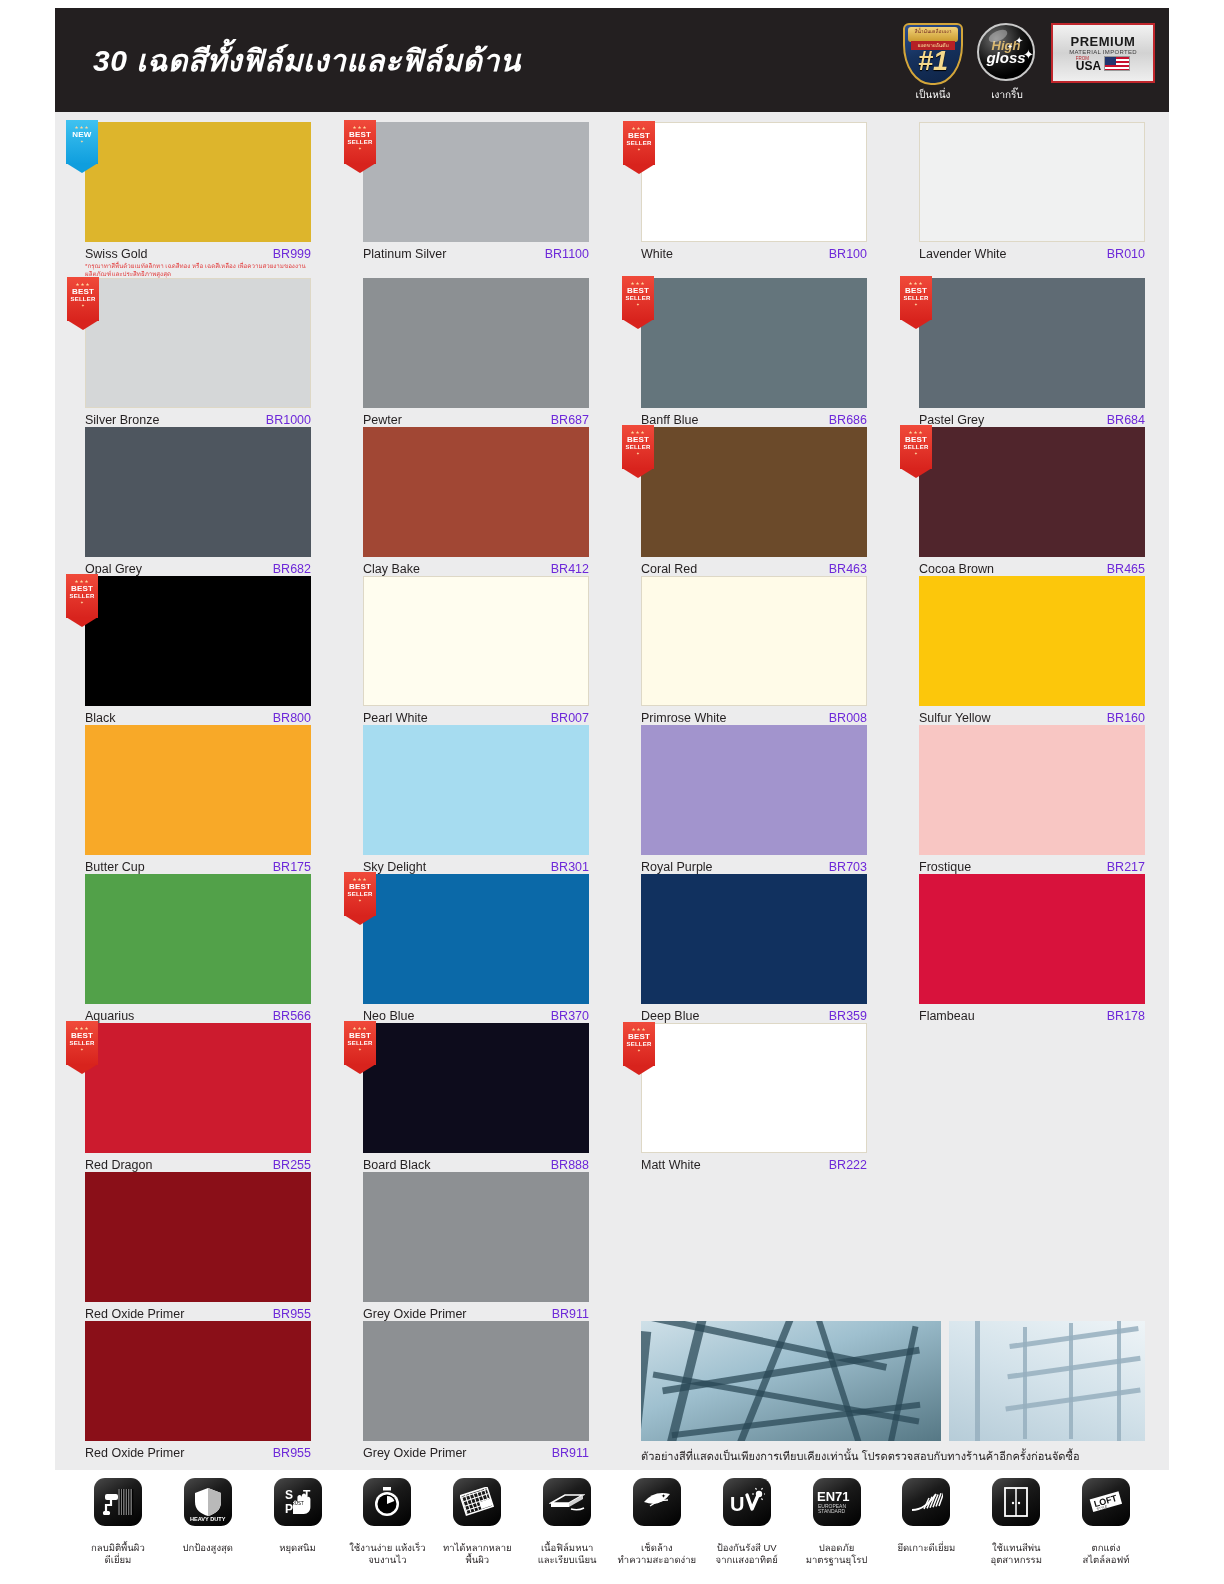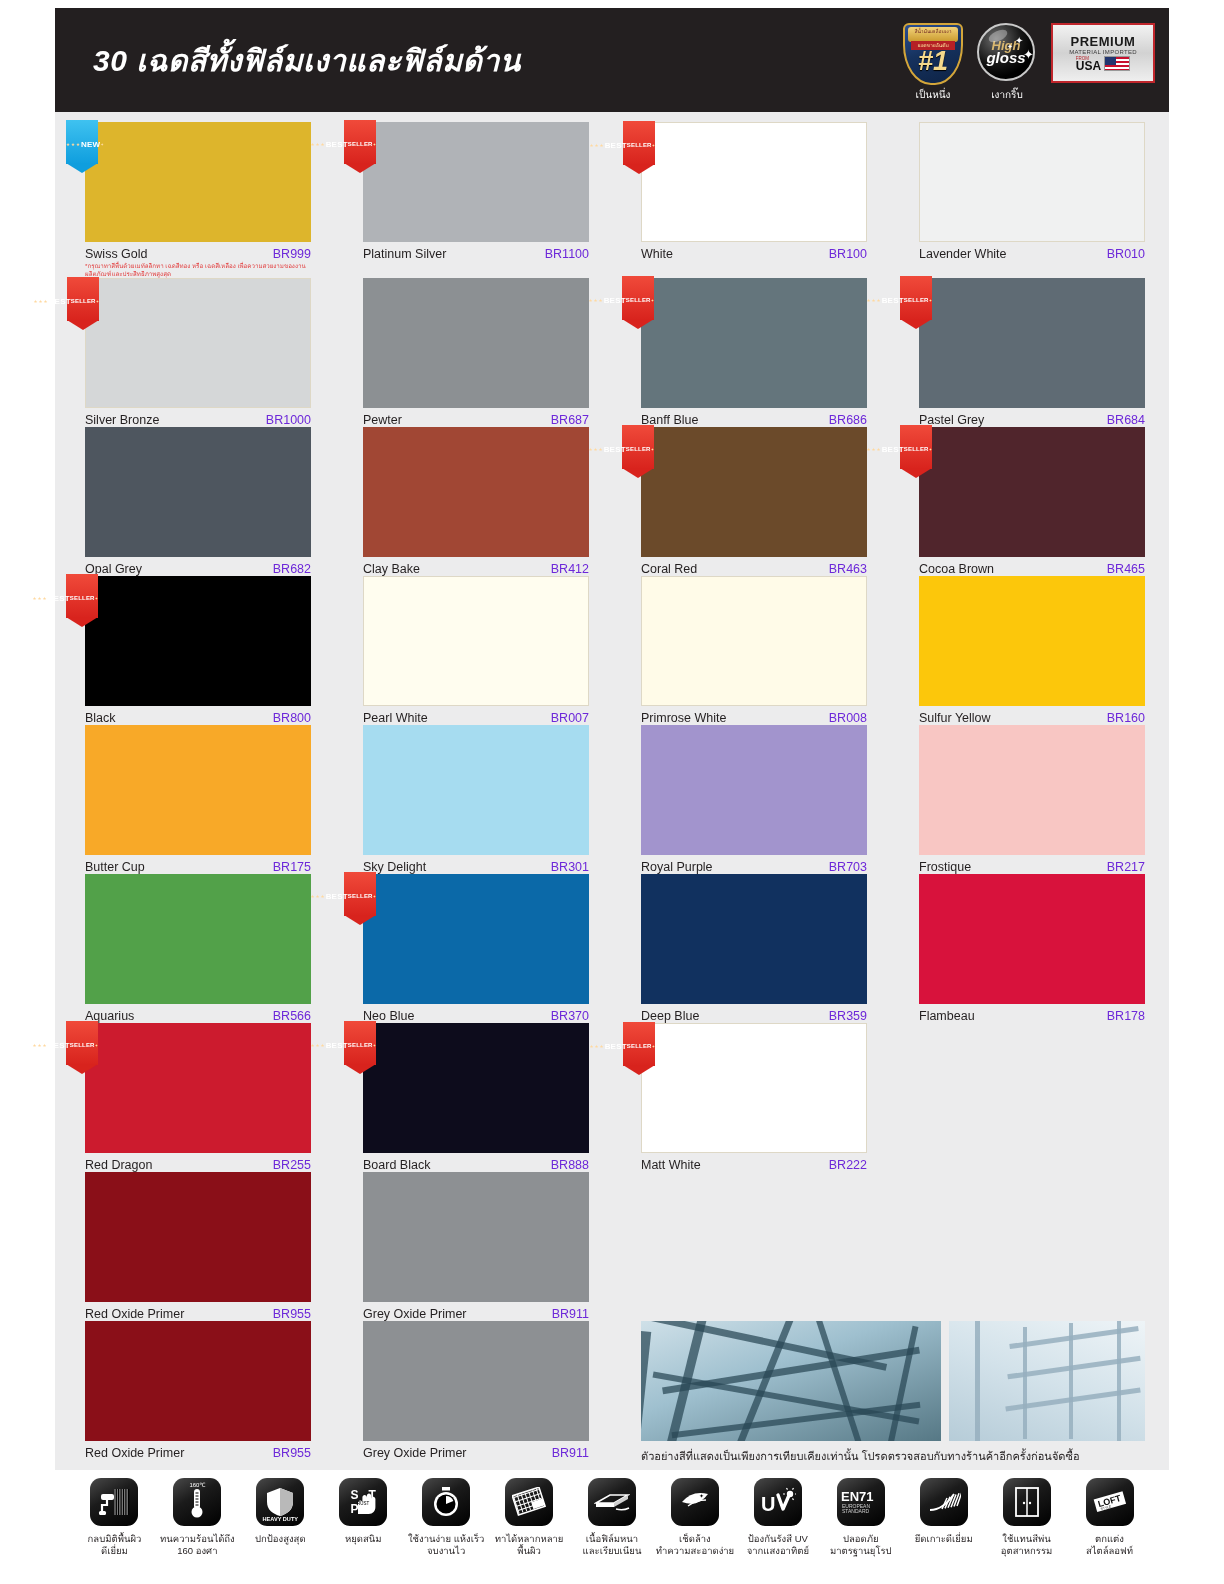--- a/index.html
+++ b/index.html
@@ -112,30 +112,30 @@
   .chip-code { font-size:12.5px; color:#6d28d9; white-space:nowrap; }
   .chip-note {
     width:240px; margin-left:30px; margin-top:1px;
     font-size:6.2px; line-height:8px; color:#e23b3b;
   }
 
   
   .ribbon {
     position:absolute; left:-19px; top:-2px; width:32px; height:44px;
     z-index:4;
-    display:flex; flex-direction:row; align-items:center;
+    display:flex; flex-direction:column; align-items:center;
     padding-top:5px;
   }
   .ribbon::after {
     content:""; position:absolute; left:0; bottom:-9px;
     width:0; height:0;
     border-left:16px solid transparent; border-right:16px solid transparent;
     border-top:10px solid var(--rc,#e8342a);
   }
-  .ribbon-best { background:linear-gradient(#f04a3a,#d8231d);justify-content:flex-end; --rc:#d8231d; }
+  .ribbon-best { background:linear-gradient(#f04a3a,#d8231d); --rc:#d8231d; }
   .ribbon-new  { background:linear-gradient(#3fc2f0,#0f9ede); --rc:#0f9ede; }
   .rib-stars { color:#ffd9a0; font-size:4.5px; letter-spacing:1px; line-height:5px; }
   .rib-t1 { color:#fff; font-size:8px; font-weight:bold; line-height:9px; letter-spacing:.2px; }
   .rib-t2 { color:#fff; font-size:6px; font-weight:bold; line-height:7px; letter-spacing:.2px; }
   .rib-dot { color:#ffd9a0; font-size:4px; line-height:5px; }
 
   
   .photos { margin-left:30px; display:flex; gap:8px; }
   .photo { height:120px; position:relative; overflow:hidden; }
   .photo-a { width:300px; background:linear-gradient(160deg,#cfe0e8 0%,#9fc0cf 40%,#567885 100%); }
@@ -154,21 +154,21 @@
   }
   .feature { width:92px; display:flex; flex-direction:column; align-items:center; }
   .fi {
     width:48px; height:48px; border-radius:11px;
     background:linear-gradient(150deg,#4a4a4a 0%,#1b1b1b 40%,#000 100%);
     display:flex; align-items:center; justify-content:center;
     color:#ffffff; position:relative; overflow:hidden;
   }
   .fi svg { display:block; }
   .ftxt {
-    margin-top:7px; font-size:9.5px; line-height:12px;
+    margin-top:16px; font-size:9.5px; line-height:12px;
     text-align:center; color:#231f20;
   }
 </style>
 </head>
 <body>
 
 <div class="page">
 
   <div class="header">
     <div class="header-title">30 เฉดสีทั้งฟิล์มเงาและฟิล์มด้าน</div>
@@ -651,37 +651,20 @@
               <line x1="28.2" y1="2" x2="28.2" y2="28"></line>
               <line x1="29.9" y1="2" x2="29.9" y2="28"></line>
               <line x1="31.6" y1="2" x2="31.6" y2="28"></line>
             </g>
             <rect x="4" y="7" width="13" height="6" rx="2" fill="#fff"></rect>
             <path d="M10 13 v5 h-5 v7" stroke="#fff" stroke-width="2.2" fill="none"></path>
             <rect x="2" y="24" width="7" height="4" rx="1.5" fill="#fff"></rect>
           </svg>
         </div>
     <div class="ftxt">กลบมิติพื้นผิว<br>ดีเยี่ยม</div>
-  </div>
-      <div class="feature">
-    <div class="fi">
-          <svg width="20" height="34" viewBox="0 0 20 34">
-            <rect x="7" y="4" width="6" height="20" rx="3" fill="#fff"></rect>
-            <circle cx="10" cy="27" r="5.5" fill="#fff"></circle>
-            <g stroke="#000" stroke-width="1">
-              <line x1="8.5" y1="8" x2="11.5" y2="8"></line>
-              <line x1="8.5" y1="11" x2="11.5" y2="11"></line>
-              <line x1="8.5" y1="14" x2="11.5" y2="14"></line>
-              <line x1="8.5" y1="17" x2="11.5" y2="17"></line>
-              <line x1="8.5" y1="20" x2="11.5" y2="20"></line>
-            </g>
-          </svg>
-          <span style="position:absolute;top:3px;left:50%;transform:translateX(-50%);font-size:6px;color:#fff;">160℃</span>
-        </div>
-    <div class="ftxt">ทนความร้อนได้ถึง<br>160 องศา</div>
   </div>
       <div class="feature">
     <div class="fi">
           <svg width="30" height="30" viewBox="0 0 30 30">
             <path d="M15 1 L28 6 V15 C28 23 22 27 15 29 C8 27 2 23 2 15 V6 Z" fill="#fff"></path>
             <path d="M15 1 L28 6 V15 C28 23 22 27 15 29 Z" fill="#b9b9b9"></path>
           </svg>
           <span style="position:absolute;bottom:4px;left:50%;transform:translateX(-50%);font-size:5.6px;font-weight:bold;color:#fff;white-space:nowrap;">HEAVY DUTY</span>
         </div>
     <div class="ftxt">ปกป้องสูงสุด</div>

